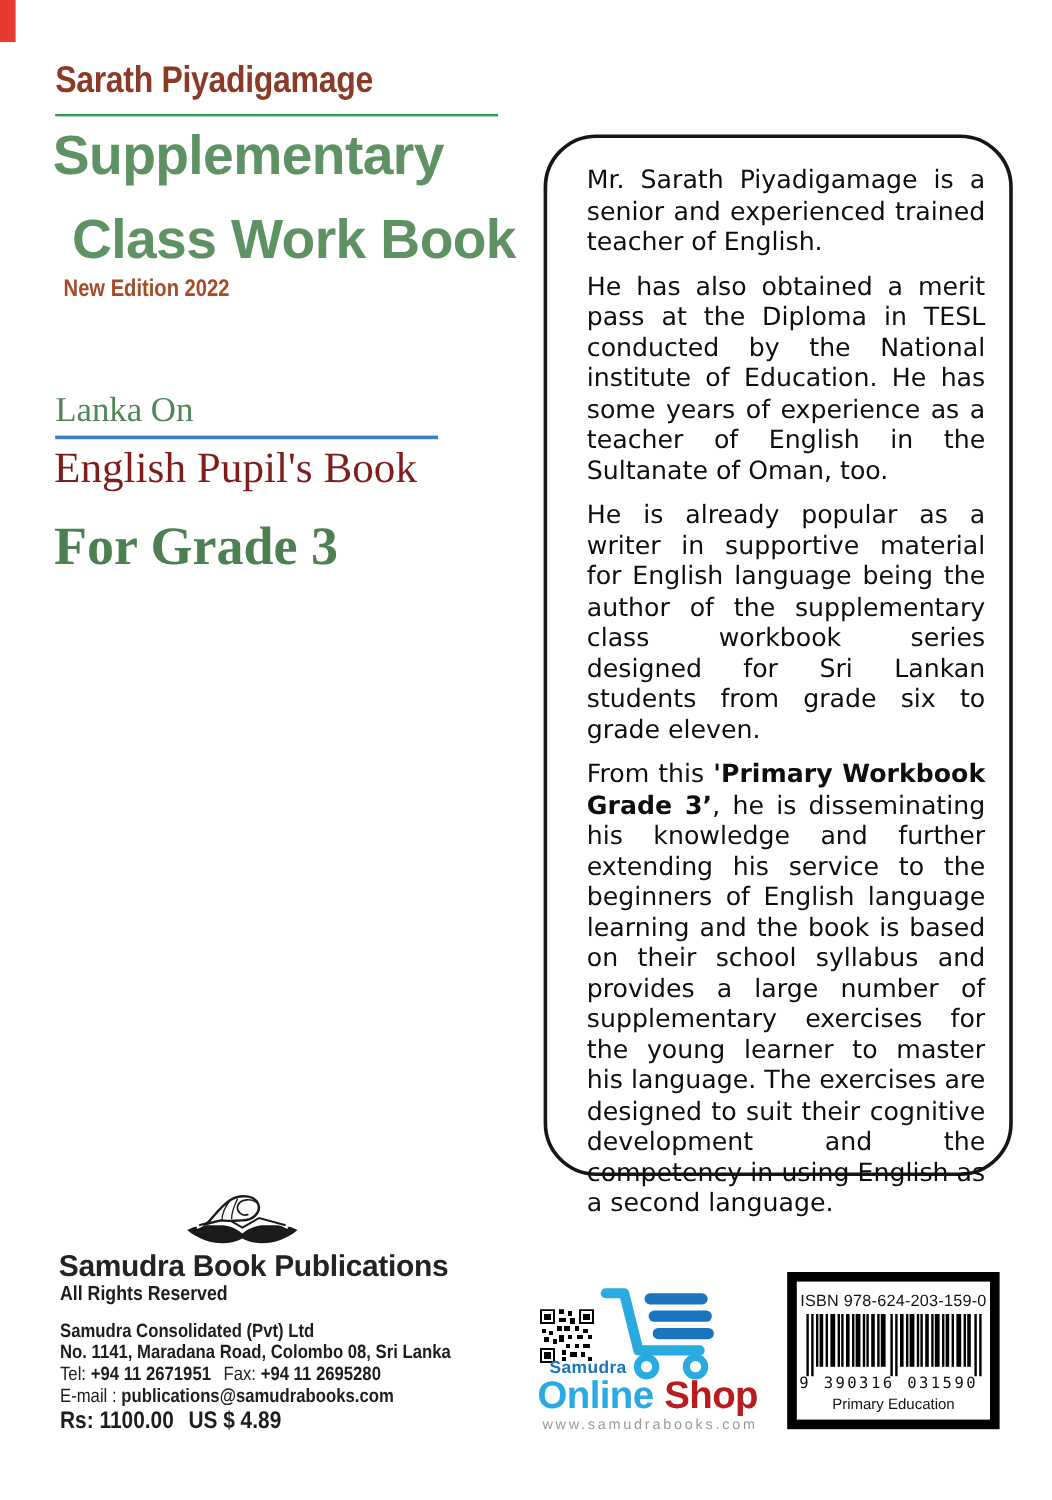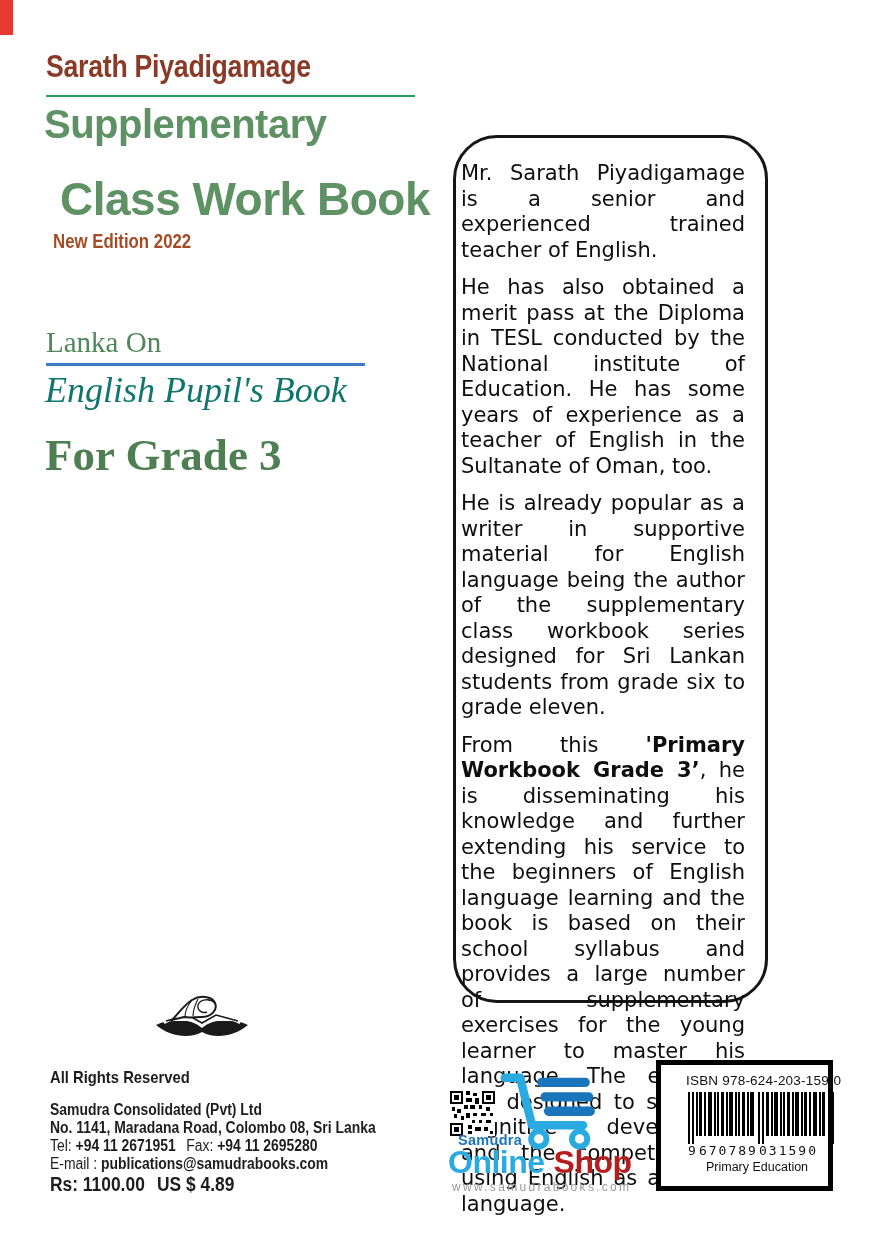--- a/index.html
+++ b/index.html
@@ -6,37 +6,37 @@
   #page{position:relative;width:877px;height:1250px;background:#ffffff;overflow:hidden;
         font-family:"Liberation Sans",sans-serif;}
 
   
   .corner-mark{position:absolute;left:0;top:0;width:13px;height:35px;background:#e63a30;}
 
   
   .author{position:absolute;left:46px;top:49px;font-size:31px;font-weight:bold;color:#8a3a27;
           transform:scaleX(.86);transform-origin:left top;white-space:nowrap;letter-spacing:-.3px;}
   .rule-green{position:absolute;left:46px;top:95px;width:369px;height:2px;background:#2aa053;}
-  .title-l1{position:absolute;left:44px;top:102px;font-size:40px;font-weight:bold;color:#5e9163;
+  .title-l1{position:absolute;left:44px;top:102px;font-size:46px;font-weight:bold;color:#5e9163;
             white-space:nowrap;letter-spacing:-.5px;}
   .title-l2{position:absolute;left:60px;top:172px;font-size:46px;font-weight:bold;color:#5e9163;
             white-space:nowrap;letter-spacing:-.5px;}
   .edition{position:absolute;left:53px;top:230px;font-size:20px;font-weight:bold;color:#a54b26;
            transform:scaleX(.84);transform-origin:left top;white-space:nowrap;}
   .based-on{position:absolute;left:46px;top:326px;font-family:"Liberation Serif",serif;
             font-size:29px;color:#4f8758;white-space:nowrap;}
   .rule-blue{position:absolute;left:46px;top:363px;width:319px;height:3px;background:#3c7cc4;}
   .pupils{position:absolute;left:45px;top:369px;font-family:"Liberation Serif",serif;
-          font-size:36px;color:#0f766e;white-space:nowrap;font-style:italic;}
+          font-size:36px;color:#7f1d1d;white-space:nowrap;}
   .grade{position:absolute;left:45px;top:429px;font-family:"Liberation Serif",serif;
          font-size:45px;font-weight:bold;color:#4d7f53;white-space:nowrap;}
 
   
-  .panel{position:absolute;left:453px;top:135px;width:315px;height:868px;box-sizing:border-box;
-         border:3px solid #161616;border-radius:44px;padding:23px 20px 0 5px;background:#fff;}
+  .panel{position:absolute;left:453px;top:112px;width:391px;height:868px;box-sizing:border-box;
+         border:3px solid #161616;border-radius:44px;padding:23px 20px 0 33px;background:#fff;}
   .panel p{margin:0 0 12px 0;font-family:"DejaVu Sans","Liberation Sans",sans-serif;
            font-size:21px;line-height:25.5px;color:#0e0e0e;text-align:justify;}
   .panel p b{font-weight:bold;}
 
   
   .pub-logo{position:absolute;left:150px;top:992px;}
   .pub-name{position:absolute;left:49px;top:1041px;font-size:25px;font-weight:bold;color:#232323;
             letter-spacing:-.3px;white-space:nowrap;}
   .rights{position:absolute;left:50px;top:1068px;font-size:17px;font-weight:bold;color:#1d1d1d;
           transform:scaleX(.87);transform-origin:left top;white-space:nowrap;}
@@ -55,21 +55,21 @@
               letter-spacing:.3px;white-space:nowrap;}
   .shop-title{position:absolute;left:448px;top:1144px;font-size:32px;font-weight:bold;
               letter-spacing:-.5px;white-space:nowrap;}
   .shop-title .w1{color:#29abe2;}
   .shop-title .w2{color:#b91c1c;margin-left:9px;}
   .shop-url{position:absolute;left:452px;top:1180px;font-size:12px;color:#9a9a9a;
             letter-spacing:2.3px;white-space:nowrap;}
 
   
   .isbn-box{position:absolute;left:656px;top:1060px;width:177px;height:131px;box-sizing:border-box;
-            border:5px solid #000000;background:#fff;text-align:center;padding-left:25px;}
+            border:8px solid #000000;background:#fff;text-align:center;}
   .isbn-label{margin-top:8px;font-size:13.5px;color:#111;letter-spacing:.2px;white-space:nowrap;}
   .barcode{display:block;margin:4px auto 0 auto;}
   .digits{display:flex;justify-content:space-between;padding:0 10px 0 2px;margin-top:-1px;
           font-family:"DejaVu Sans Mono",monospace;font-size:13px;color:#111;}
   .digits span{letter-spacing:2px;}
   .category{margin-top:2px;font-size:12.5px;color:#111;}
 </style>
 </head>
 <body>
 
@@ -98,20 +98,21 @@
 
     <path d="M6 33 C22 25 42 27 52 36 C62 27 82 25 98 33 C84 45 64 47 52 40 C40 47 20 45 6 33 Z" fill="#1a1a1a"></path>
     <path d="M14 31 C26 24 42 25 52 33 C62 25 78 24 90 31" fill="none" stroke="#ffffff" stroke-width="2.5"></path>
     <path d="M16 29 L38 23 L52 31 L66 23 L88 29" fill="#ffffff" stroke="#1a1a1a" stroke-width="1.6"></path>
 
     <path d="M34 25 L22 28 C29 21 34 13 42 8 C50 3 62 4 65 11 C68 18 61 25 52 25 C45 25 40 26 34 25 Z" fill="#ffffff" stroke="#1a1a1a" stroke-width="2"></path>
     <path d="M65 11 C60 6 50 7 48 13 C47 18 52 22 57 20" fill="none" stroke="#1a1a1a" stroke-width="1.4"></path>
     <path d="M42 8 C38 13 35 19 35 25 M48 7 C45 13 43 19 43 24" fill="none" stroke="#1a1a1a" stroke-width="1.1"></path>
   </svg>
 
+  <div class="pub-name">Samudra Book Publications</div>
   <div class="rights">All Rights Reserved</div>
 
   <div class="addr">
     <div class="bold">Samudra Consolidated (Pvt) Ltd</div>
     <div class="bold">No. 1141, Maradana Road, Colombo 08, Sri Lanka</div>
     <div><span class="lbl">Tel:</span> <span class="bold">+94 11 2671951</span><span class="gap"></span><span class="lbl">Fax:</span> <span class="bold">+94 11 2695280</span></div>
     <div><span class="lbl">E-mail :</span> <span class="bold">publications@samudrabooks.com</span></div>
     <div class="price"><span>Rs: 1100.00</span><span class="gap"></span><span>US $ 4.89</span></div>
   </div>
 
@@ -177,19 +178,19 @@
         <rect x="121" y="0" width="2" height="44"></rect>
           <rect x="125" y="0" width="4" height="44"></rect>
         <rect x="131" y="0" width="2" height="44"></rect>
           <rect x="134" y="0" width="3" height="44"></rect>
         <rect x="140" y="0" width="2" height="52"></rect>
           <rect x="144" y="0" width="2" height="52"></rect>
       </g>
     </svg>
     <div class="digits">
       <span>9</span>
-      <span>670789</span>
+      <span>390316</span>
       <span>031590</span>
     </div>
     <div class="category">Primary Education</div>
   </div>
 
 </div>
 
 </body></html>

